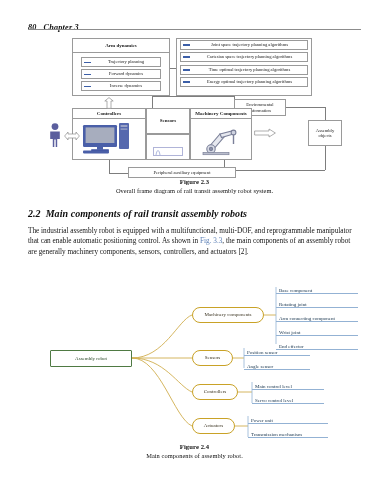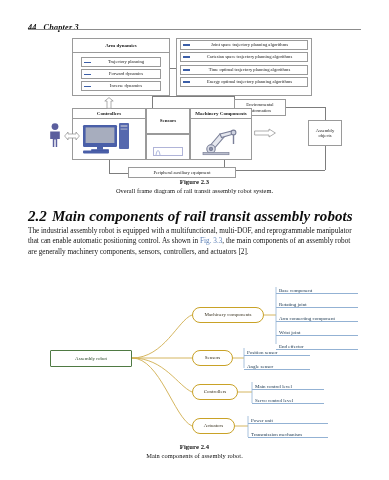--- a/index.html
+++ b/index.html
@@ -195,21 +195,21 @@
   .cap24 { top: 443px; }
 
   
   .sect-head {
     position: absolute;
     left: 28px;
     top: 208px;
     width: 333px;
     font-style: italic;
     font-weight: bold;
-    font-size: 15px;
+    font-size: 10px;
     letter-spacing: .05px;
     color: #0d0d0d;
   }
   .sect-head .sect-num { margin-right: 5px; }
   .body-par {
     position: absolute;
     left: 28px;
     top: 226px;
     width: 333px;
     font-size: 7.25px;
@@ -266,21 +266,21 @@
     border-bottom: 0.8px solid #93b2d4;
     box-sizing: border-box;
     display: flex;
     align-items: flex-end;
   }
 </style>
 </head>
 <body>
 
 <div class="page-header">
-  <span class="hdr-text"><span class="hdr-num">44</span><span>Chapter 3</span></span>
+  <span class="hdr-text"><span class="hdr-num">80</span><span>Chapter 3</span></span>
 </div>
 <div class="hdr-rule"></div>
 
 <div class="fig23">
 
   <div class="ln lnh" style="left:142px; top:32px; width:8px;"></div>
   <div class="ln lnv" style="left:150px; top:28px; height:8px;"></div>
 
   <div class="ln lnv" style="left:124px; top:60px; height:12px;"></div>
   <div class="ln lnh" style="left:124px; top:60px; width:82px;"></div>

